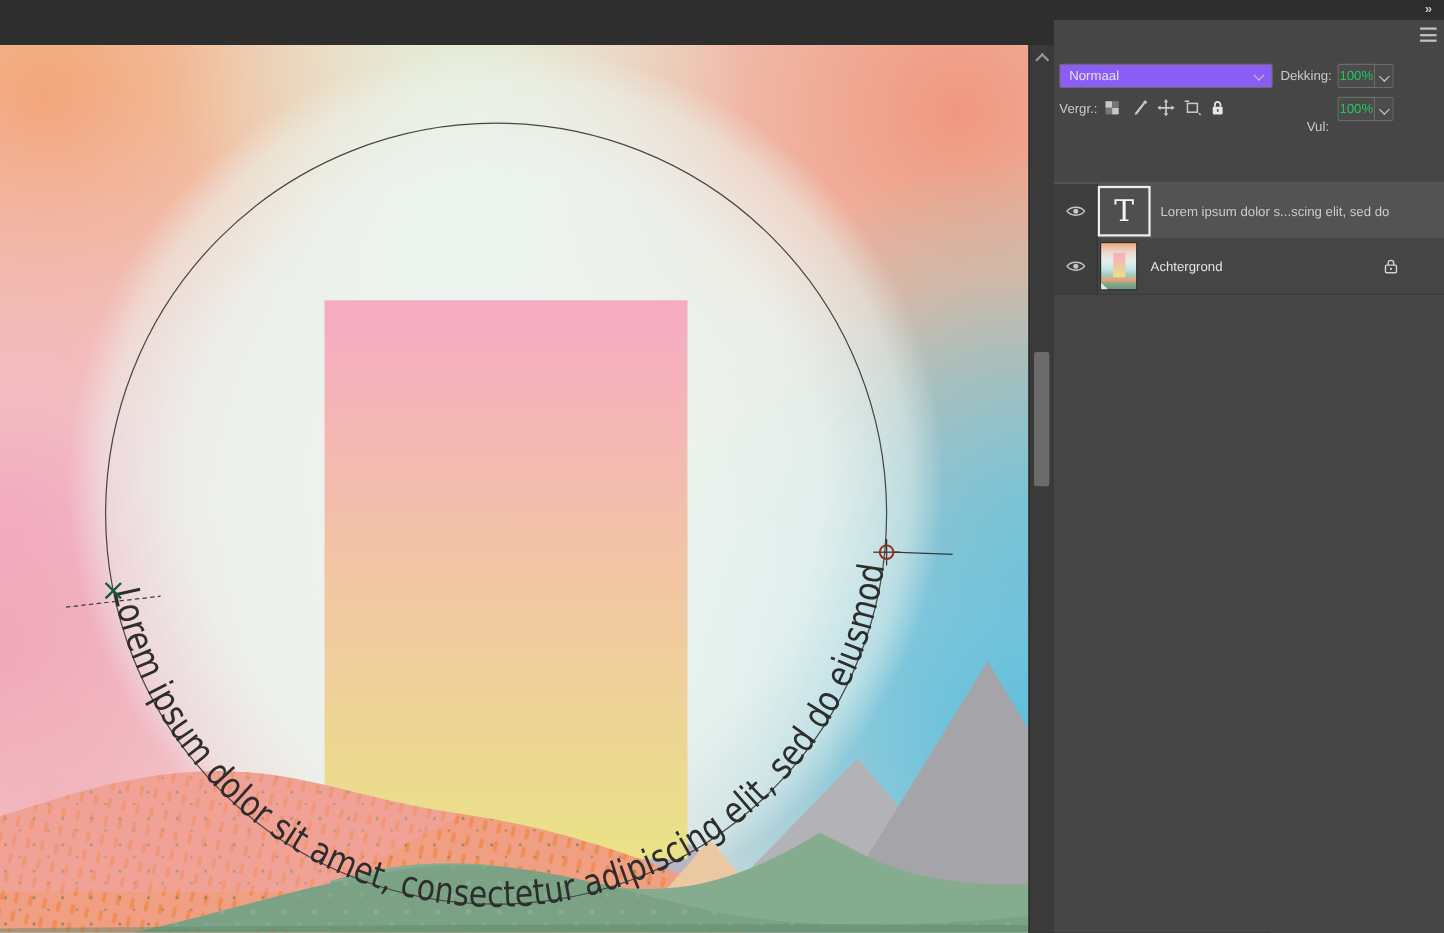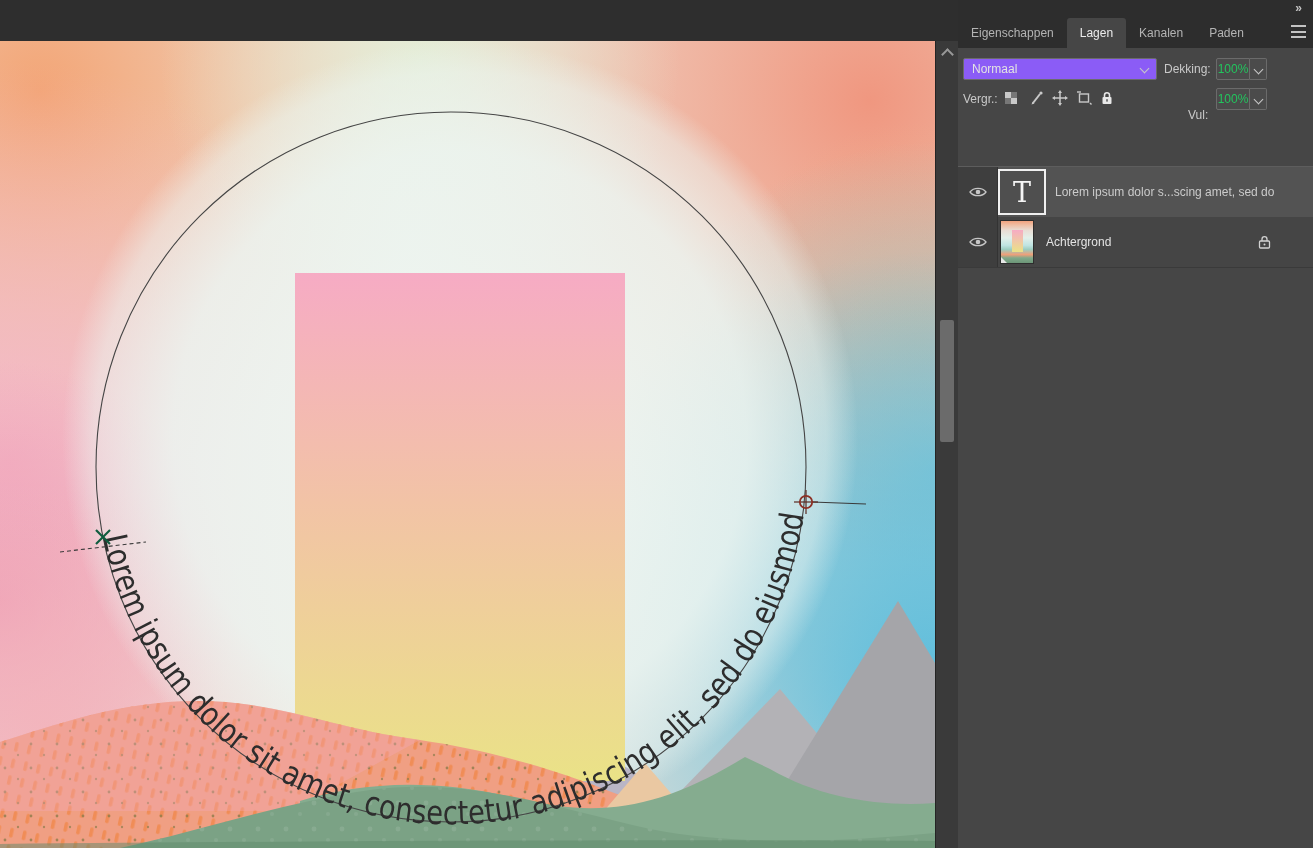--- a/index.html
+++ b/index.html
@@ -194,26 +194,20 @@
 
   <div id="vscroll" class="abs">
     <span class="up"></span>
     <span class="thumb"></span>
   </div>
 
   <div id="panel" class="abs">
     <div id="panel-top" class="abs">
       <span class="collapse">»</span>
     </div>
-    <div id="panel-tabs" class="abs">
-      <div class="ptab">Eigenschappen</div>
-      <div class="ptab active">Lagen</div>
-      <div class="ptab">Kanalen</div>
-      <div class="ptab">Paden</div>
-    </div>
     <div id="panel-menu">
         <i></i>
         <i></i>
         <i></i>
       </div>
 
     <div id="panel-controls" class="abs">
       <div class="selectbox">
         <span>Normaal</span>
         <span class="chev"></span>
@@ -262,21 +256,21 @@
     </div>
 
     <div id="layer-row-0" class="layer-row">
       <div class="eye-cell">
         <svg width="18" height="12" viewBox="0 0 18 12">
           <path d="M1,6 C4.5,1.2 13.5,1.2 17,6 C13.5,10.8 4.5,10.8 1,6 Z" fill="none" stroke="#c6c6c6" stroke-width="1.3"></path>
           <circle cx="9" cy="6" r="2.3" fill="#c6c6c6"></circle>
         </svg>
       </div>
       <div class="t-thumb">T</div>
-      <span class="layer-label">Lorem ipsum dolor s...scing amet, sed do</span>
+      <span class="layer-label">Lorem ipsum dolor s...scing elit, sed do</span>
     </div>
 
     <div id="layer-row-1" class="layer-row">
       <div class="eye-cell">
         <svg width="18" height="12" viewBox="0 0 18 12">
           <path d="M1,6 C4.5,1.2 13.5,1.2 17,6 C13.5,10.8 4.5,10.8 1,6 Z" fill="none" stroke="#c6c6c6" stroke-width="1.3"></path>
           <circle cx="9" cy="6" r="2.3" fill="#c6c6c6"></circle>
         </svg>
       </div>
       <div class="img-thumb"></div>

